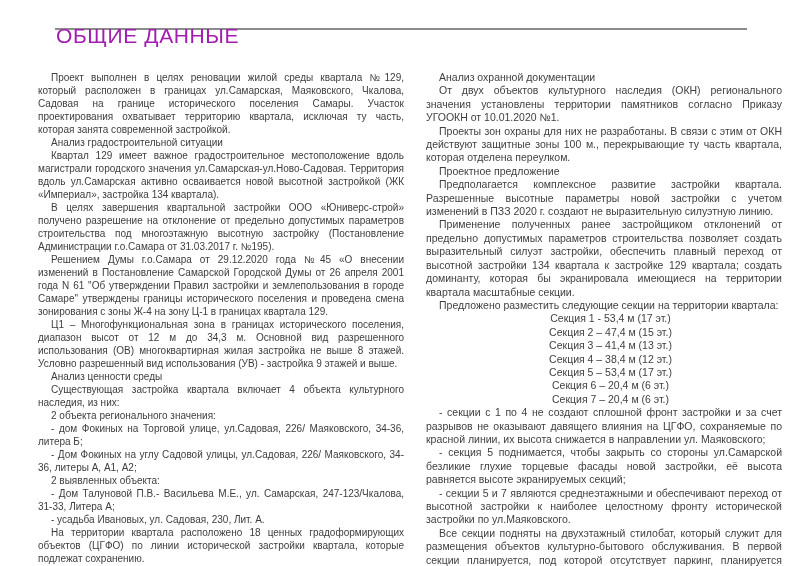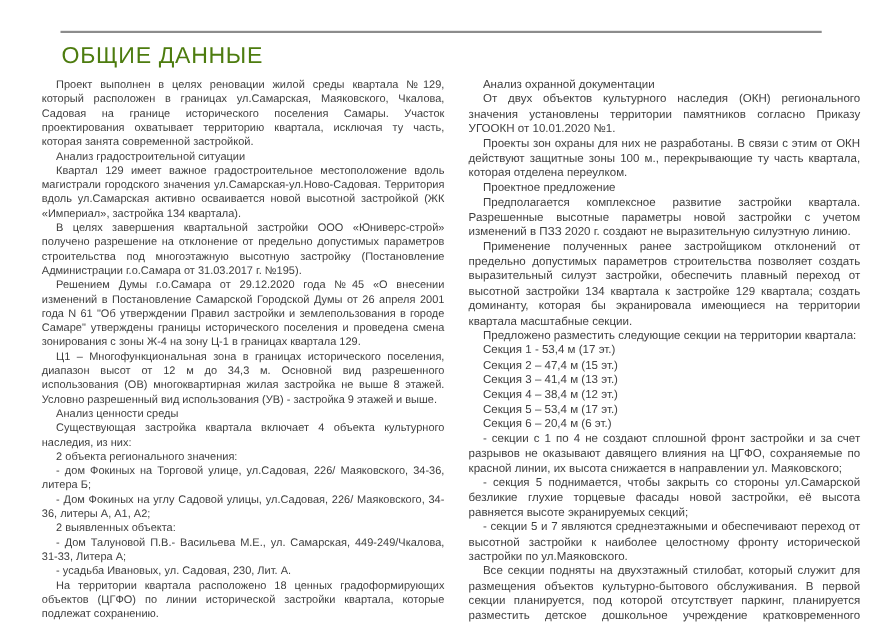--- a/index.html
+++ b/index.html
@@ -24,25 +24,25 @@
     position: absolute;
     left: 55px;
     top: 28px;
     width: 692px;
     height: 2px;
     background: #8c8c8c;
   }
   .page-title {
     position: absolute;
     left: 56px;
-    top: 39px;
+    top: 24px;
     font-size: 21px;
     font-weight: 400;
     letter-spacing: 0.6px;
-    color: #4d7c0f;
+    color: #a21caf;
     white-space: nowrap;
   }
   .columns {
     position: absolute;
     left: 38px;
     top: 71px;
     display: flex;
     gap: 22px;
   }
   .col {
@@ -62,21 +62,21 @@
     color: #3f3f3f;
   }
   .blk {
     margin: 0;
     text-indent: 13px;
   }
   .heading {
     font-weight: 400;
   }
   .line {
-    text-align: left;
+    text-align: center;
   }
 </style>
 </head>
 <body>
 
 <div class="page">
   <div class="head-rule"></div>
   <div class="page-title">ОБЩИЕ ДАННЫЕ</div>
   <div class="columns">
     <div class="col col-left">
@@ -85,37 +85,38 @@
         <p class="blk para">Квартал 129 имеет важное градостроительное местоположение вдоль магистрали городского значения ул.Самарская-ул.Ново-Садовая. Территория вдоль ул.Самарская активно осваивается новой высотной застройкой (ЖК «Империал», застройка 134 квартала).</p>
         <p class="blk para">В целях завершения квартальной застройки ООО «Юниверс-строй» получено разрешение на отклонение от предельно допустимых параметров строительства под многоэтажную высотную застройку (Постановление Администрации г.о.Самара от 31.03.2017 г. №195).</p>
         <p class="blk para">Решением Думы г.о.Самара от 29.12.2020 года №45 «О внесении изменений в Постановление Самарской Городской Думы от 26 апреля 2001 года N 61 "Об утверждении Правил застройки  и землепользования в городе Самаре" утверждены границы исторического поселения и проведена смена зонирования с зоны Ж-4 на зону Ц-1 в границах квартала 129.</p>
         <p class="blk para">Ц1 – Многофункциональная зона в границах исторического поселения, диапазон высот от 12 м до 34,3 м. Основной вид разрешенного использования (ОВ) многоквартирная жилая застройка не выше 8 этажей. Условно разрешенный вид использования (УВ) - застройка 9 этажей и выше.</p>
         <p class="blk heading">Анализ ценности среды</p>
         <p class="blk para">Существующая застройка квартала включает 4 объекта культурного наследия, из них:</p>
         <p class="blk para">2 объекта регионального значения:</p>
         <p class="blk para">- дом Фокиных на Торговой улице, ул.Садовая, 226/ Маяковского, 34-36, литера Б;</p>
         <p class="blk para">- Дом Фокиных на углу Садовой улицы, ул.Садовая, 226/ Маяковского, 34-36, литеры А, А1, А2;</p>
         <p class="blk para">2 выявленных объекта:</p>
-        <p class="blk para">- Дом Талуновой П.В.- Васильева М.Е.,  ул. Самарская, 449-249/Чкалова, 31-33, Литера А;</p>
+        <p class="blk para">- Дом Талуновой П.В.- Васильева М.Е.,  ул. Самарская, 247-123/Чкалова, 31-33, Литера А;</p>
         <p class="blk para">- усадьба Ивановых, ул. Садовая, 230, Лит. А.</p>
         <p class="blk para">На территории квартала расположено 18 ценных градоформирующих объектов (ЦГФО) по линии исторической застройки квартала, которые подлежат сохранению.</p>
       </div>
     <div class="col col-right">
         <p class="blk heading">Анализ охранной документации</p>
         <p class="blk para">От двух объектов культурного наследия (ОКН) регионального значения установлены территории памятников согласно Приказу УГООКН от 10.01.2020 №1.</p>
         <p class="blk para">Проекты зон охраны для них не разработаны. В связи с этим от ОКН действуют защитные зоны 100 м., перекрывающие ту часть квартала, которая отделена переулком.</p>
         <p class="blk heading">Проектное предложение</p>
         <p class="blk para">Предполагается комплексное развитие застройки квартала. Разрешенные высотные параметры новой застройки  с учетом изменений в ПЗЗ 2020 г. создают не выразительную силуэтную линию.</p>
         <p class="blk para">Применение полученных ранее застройщиком отклонений от предельно допустимых параметров строительства позволяет создать выразительный силуэт застройки, обеспечить плавный переход от высотной застройки 134 квартала к застройке 129 квартала; создать доминанту, которая бы экранировала имеющиеся на территории квартала масштабные секции.</p>
         <p class="blk para">Предложено разместить следующие секции на территории квартала:</p>
         <p class="blk line">Секция 1 - 53,4 м (17 эт.)</p>
         <p class="blk line">Секция 2 – 47,4 м (15 эт.)</p>
         <p class="blk line">Секция 3 – 41,4 м (13 эт.)</p>
         <p class="blk line">Секция 4 – 38,4 м (12 эт.)</p>
         <p class="blk line">Секция 5 – 53,4 м (17 эт.)</p>
         <p class="blk line">Секция 6 – 20,4 м (6 эт.)</p>
+        <p class="blk line">Секция 7 – 20,4 м (6 эт.)</p>
         <p class="blk para">- секции с 1 по 4 не создают сплошной фронт застройки и за счет разрывов не оказывают давящего влияния на ЦГФО, сохраняемые по красной линии, их высота снижается в направлении ул. Маяковского;</p>
         <p class="blk para">- секция 5 поднимается, чтобы закрыть со стороны ул.Самарской безликие глухие торцевые фасады новой застройки, её высота равняется высоте экранируемых секций;</p>
         <p class="blk para">- секции 5 и 7 являются среднеэтажными и обеспечивают переход от высотной застройки к наиболее целостному фронту исторической застройки по ул.Маяковского.</p>
         <p class="blk para">Все секции подняты на двухэтажный стилобат, который служит для размещения объектов культурно-бытового обслуживания. В первой секции планируется, под которой отсутствует паркинг, планируется разместить детское дошкольное учреждение кратковременного пребывания.</p>
       </div>
   </div>
 </div>
 
 </body></html>

